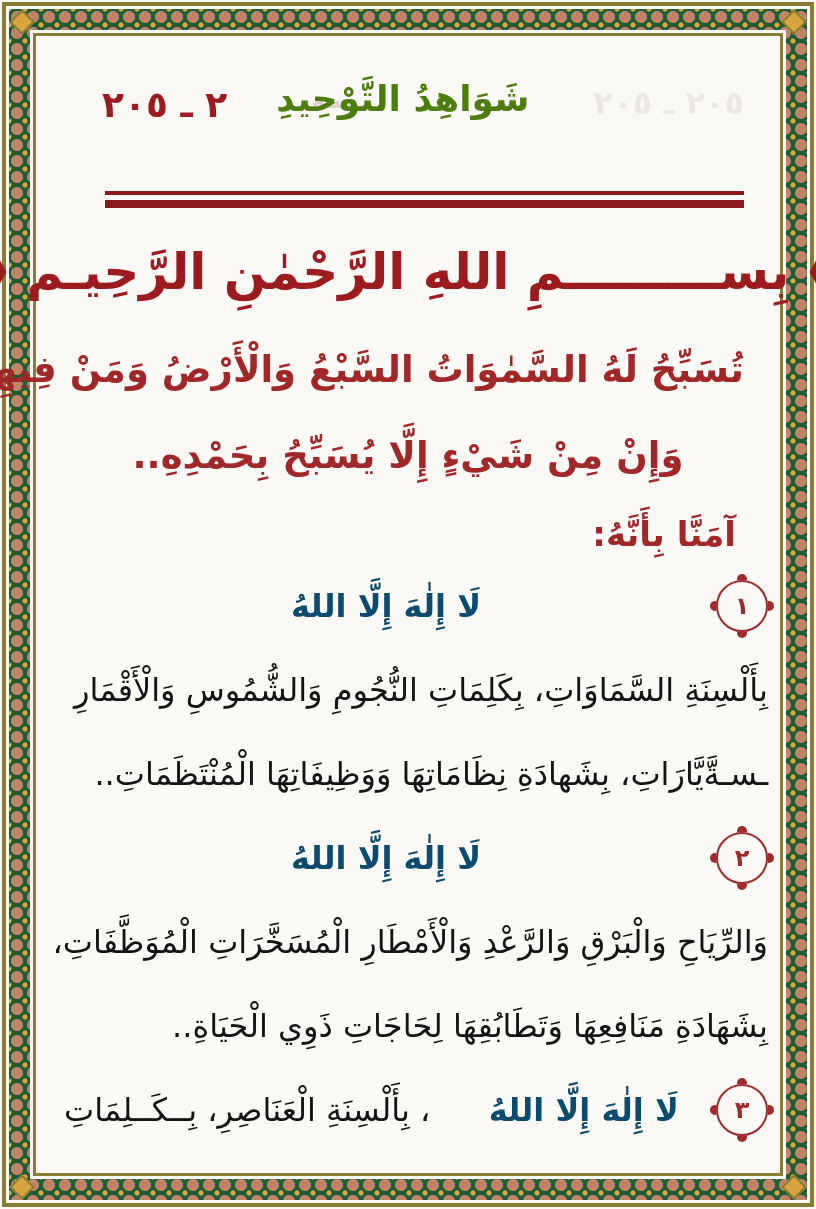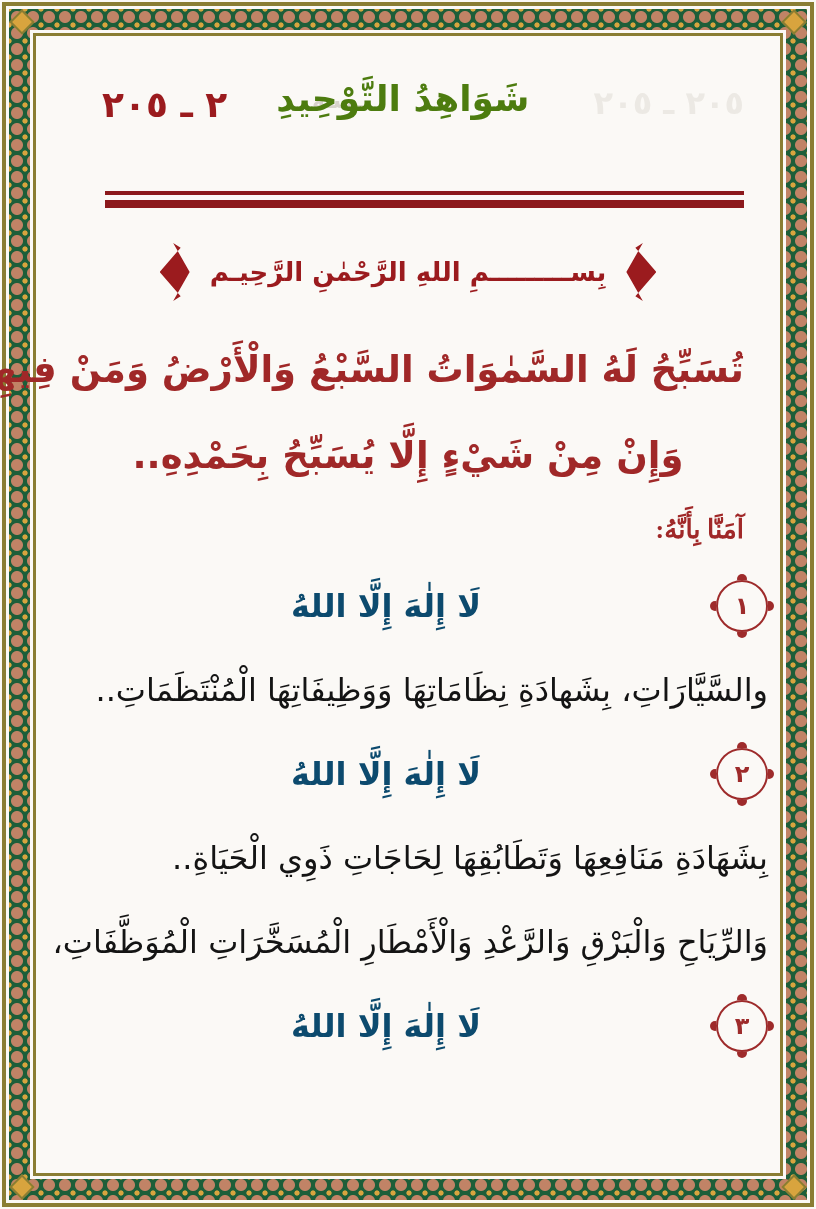--- a/index.html
+++ b/index.html
@@ -66,39 +66,39 @@
   .rule-thin{position:absolute;left:105px;right:72px;top:191px;height:4px;background:#8C191C;}
   .rule-thick{position:absolute;left:105px;right:72px;top:200px;height:8px;background:#8C191C;}
 
   
   .basmala{
     position:absolute;top:222px;left:120px;right:120px;height:100px;
     display:flex;align-items:center;justify-content:center;gap:20px;
     color:#9B1B1E;
   }
   .basmala-text{
-    font-size:26px;font-weight:bold;white-space:nowrap;line-height:90px;
+    font-size:50px;font-weight:bold;white-space:nowrap;line-height:90px;
   }
   .bracket{
     width:30px;height:58px;background:#9B1B1E;flex:none;
   }
   .bracket-right{clip-path:polygon(100% 50%, 30% 8%, 55% 0, 0 50%, 55% 100%, 30% 92%);}
   .bracket-left{clip-path:polygon(0 50%, 70% 8%, 45% 0, 100% 50%, 45% 100%, 70% 92%);}
 
   
   .verse-line{
     position:absolute;left:72px;right:72px;
     text-align:center;color:#A02828;font-size:37px;font-weight:bold;
     white-space:nowrap;
   }
   .verse-1{top:348px;}
   .verse-2{top:434px;}
   .amanna{
-    position:absolute;right:72px;top:514px;
-    color:#A02828;font-size:26px;font-weight:bold;white-space:nowrap;font-family:Liberation Serif, serif;
+    position:absolute;right:80px;top:514px;
+    color:#A02828;font-size:34px;font-weight:bold;white-space:nowrap;
   }
 
   
   .body-text{
     position:absolute;top:564px;left:64px;right:48px;
     direction:rtl;
   }
   .text-line{
     direction:rtl;
     text-align:justify;
@@ -159,35 +159,39 @@
   <div class="amanna">آمَنَّا بِأَنَّهُ:</div>
 
   <div class="body-text">
 
     <div class="text-line">
       <span class="num-ornament">١</span>
       <span class="shahada">لَا إِلٰهَ إِلَّا اللهُ</span>
       <span class="stretch"></span>
     </div>
     <div class="text-line">
-      <span>والسَّيَّارَاتِ، بِشَهادَةِ نِظَامَاتِهَا وَوَظِيفَاتِهَا الْمُنْتَظَمَاتِ..</span>
+      <span>بِأَلْسِنَةِ السَّمَاوَاتِ، بِكَلِمَاتِ النُّجُومِ وَالشُّمُوسِ وَالْأَقْمَارِ</span>
+    </div>
+    <div class="text-line">
+      <span>ـسـةَّيَّارَاتِ، بِشَهادَةِ نِظَامَاتِهَا وَوَظِيفَاتِهَا الْمُنْتَظَمَاتِ..</span>
     </div>
 
     <div class="text-line">
       <span class="num-ornament">٢</span>
       <span class="shahada">لَا إِلٰهَ إِلَّا اللهُ</span>
       <span class="stretch"></span>
     </div>
     <div class="text-line">
-      <span>بِشَهَادَةِ مَنَافِعِهَا وَتَطَابُقِهَا لِحَاجَاتِ ذَوِي الْحَيَاةِ..</span>
+      <span>وَالرِّيَاحِ وَالْبَرْقِ وَالرَّعْدِ وَالْأَمْطَارِ الْمُسَخَّرَاتِ الْمُوَظَّفَاتِ،</span>
     </div>
     <div class="text-line">
-      <span>وَالرِّيَاحِ وَالْبَرْقِ وَالرَّعْدِ وَالْأَمْطَارِ الْمُسَخَّرَاتِ الْمُوَظَّفَاتِ،</span>
+      <span>بِشَهَادَةِ مَنَافِعِهَا وَتَطَابُقِهَا لِحَاجَاتِ ذَوِي الْحَيَاةِ..</span>
     </div>
 
     <div class="text-line">
       <span class="num-ornament">٣</span>
       <span class="shahada">لَا إِلٰهَ إِلَّا اللهُ</span>
       <span class="stretch"></span>
+      <span>، بِأَلْسِنَةِ الْعَنَاصِرِ، بِــكَــلِمَاتِ</span>
     </div>
 
   </div>
 </div>
 
 </body></html>

